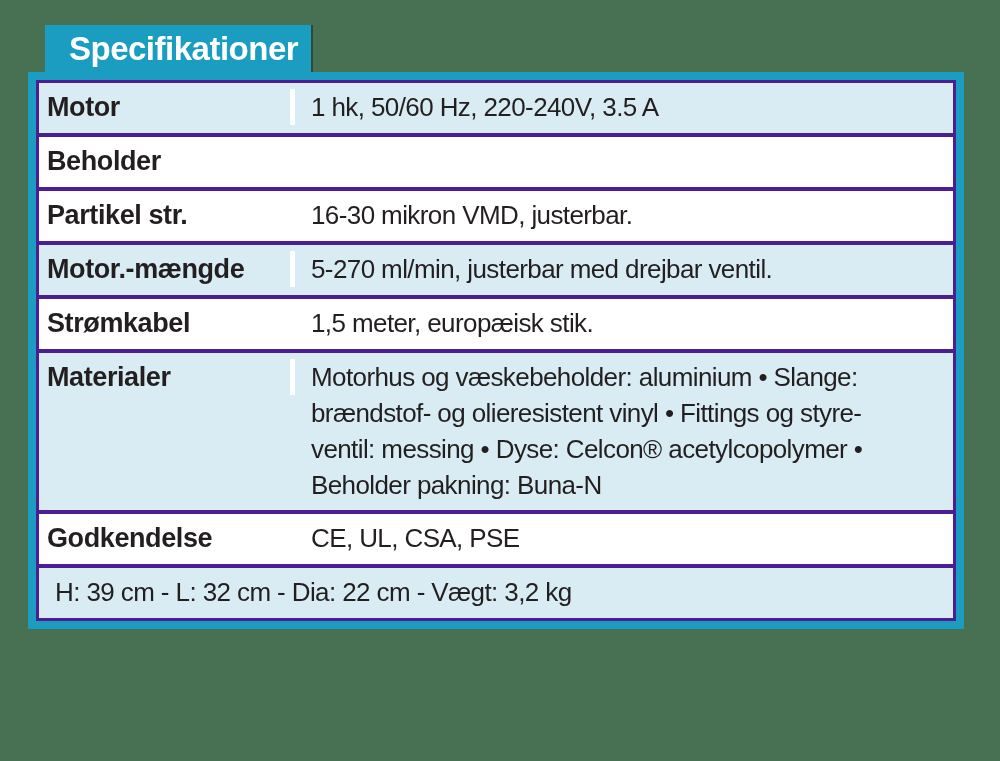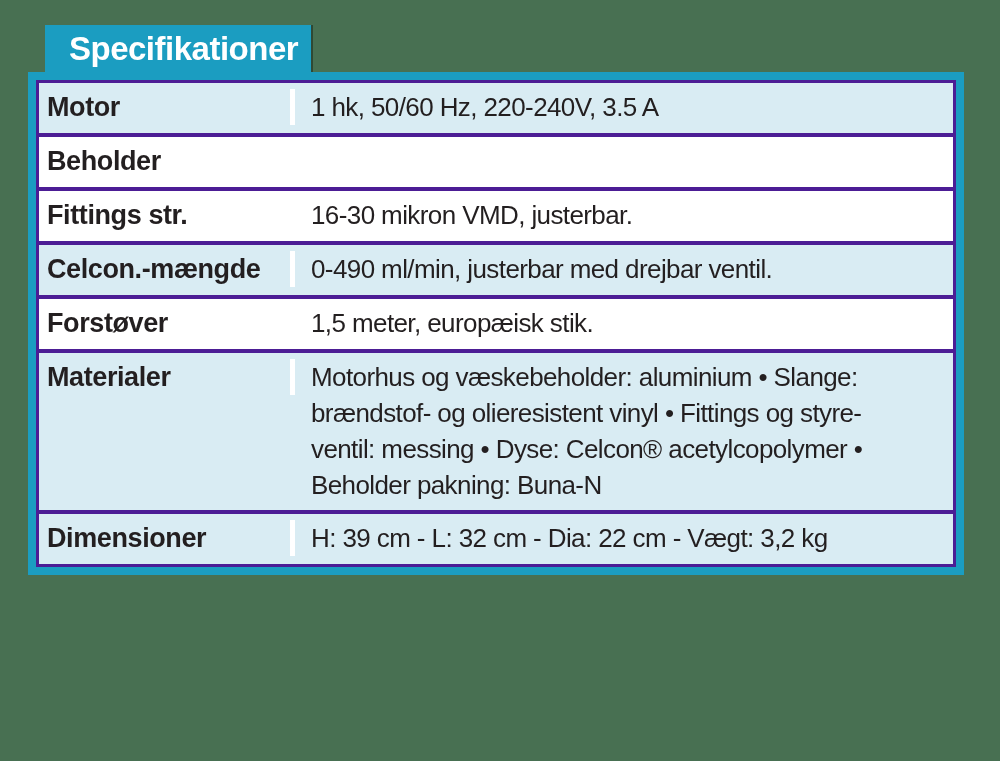--- a/index.html
+++ b/index.html
@@ -93,43 +93,46 @@
     <div class="cell-label">Motor</div>
     <div class="cell-value">1 hk, 50/60 Hz, 220-240V, 3.5 A</div>
   </div>
 
   <div class="row plain">
     <div class="cell-label">Beholder</div>
   </div>
 
 
   <div class="row plain">
-    <div class="cell-label">Fittings str.</div>
+    <div class="cell-label">Partikel str.</div>
     <div class="cell-value">16-30 mikron VMD, justerbar.</div>
   </div>
 
   <div class="row shaded">
-    <div class="cell-label">Celcon.-mængde</div>
-    <div class="cell-value">0-490 ml/min, justerbar med drejbar ventil.</div>
+    <div class="cell-label">Motor.-mængde</div>
+    <div class="cell-value">5-270 ml/min, justerbar med drejbar ventil.</div>
   </div>
 
   <div class="row plain">
-    <div class="cell-label">Forstøver</div>
+    <div class="cell-label">Strømkabel</div>
     <div class="cell-value">1,5 meter, europæisk stik.</div>
   </div>
 
   <div class="row shaded">
     <div class="cell-label">Materialer</div>
     <div class="cell-value">Motorhus og væskebeholder: aluminium • Slange:
 brændstof- og olieresistent vinyl • Fittings og styre-
 ventil: messing • Dyse: Celcon® acetylcopolymer •
 Beholder pakning: Buna-N</div>
   </div>
 
+  <div class="row plain">
+    <div class="cell-label">Godkendelse</div>
+    <div class="cell-value">CE, UL, CSA, PSE</div>
+  </div>
 
   <div class="row shaded">
-    <div class="cell-label">Dimensioner</div>
     <div class="cell-value">H: 39 cm - L: 32 cm - Dia: 22 cm - Vægt: 3,2 kg</div>
   </div>
 </div>
   </div>
 
 </div>
 
 </body></html>

